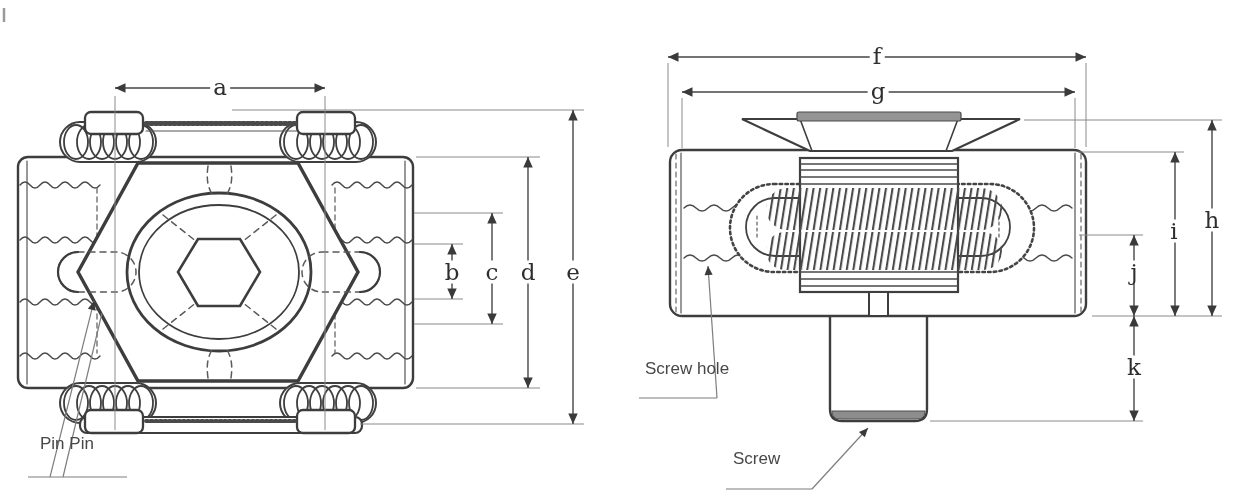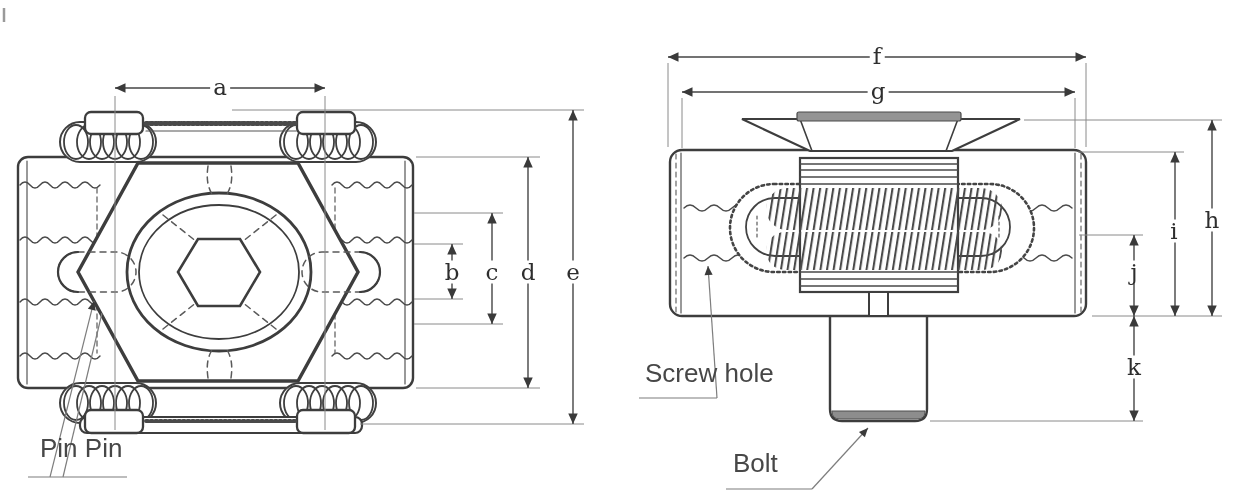--- a/index.html
+++ b/index.html
@@ -2,21 +2,21 @@
 <html><head>
 <meta charset="utf-8">
 <style>
   html,body{margin:0;padding:0;background:#fff;}
   .canvas{position:relative;width:1237px;height:496px;background:#ffffff;overflow:hidden;
           font-family:"Liberation Sans",sans-serif;}
   .canvas svg{position:absolute;left:0;top:0;}
   .dim-label{position:absolute;transform:translate(-50%,-50%);
              font-family:"DejaVu Serif",serif;font-size:23px;line-height:1;
              color:#2e2e2e;background:#ffffff;padding:0 3px;white-space:nowrap;}
-  .callout{position:absolute;font-family:"Liberation Sans",sans-serif;font-size:26px;
+  .callout{position:absolute;font-family:"Liberation Sans",sans-serif;font-size:17px;
            line-height:1.05;color:#474747;white-space:nowrap;}
 </style>
 </head>
 <body>
 
 <div class="canvas">
 
 <svg width="1237" height="496" viewBox="0 0 1237 496">
   <defs>
     <marker id="ar" viewBox="0 0 12 12" refX="11" refY="6" markerWidth="9" markerHeight="9" orient="auto-start-reverse">
@@ -223,15 +223,15 @@
   <div class="dim-label" style="left:573px;top:272px">e</div>
   <div class="dim-label" style="left:877px;top:56px">f</div>
   <div class="dim-label" style="left:878px;top:91px">g</div>
   <div class="dim-label" style="left:1212px;top:220px">h</div>
   <div class="dim-label" style="left:1174px;top:231px">i</div>
   <div class="dim-label" style="left:1134px;top:272px">j</div>
   <div class="dim-label" style="left:1134px;top:367px">k</div>
 
   <div class="callout" style="left:40px;top:435px">Pin Pin</div>
   <div class="callout" style="left:645px;top:360px">Screw hole</div>
-  <div class="callout" style="left:733px;top:450px">Bolt</div>
+  <div class="callout" style="left:733px;top:450px">Screw</div>
 
 </div>
 
 </body></html>

